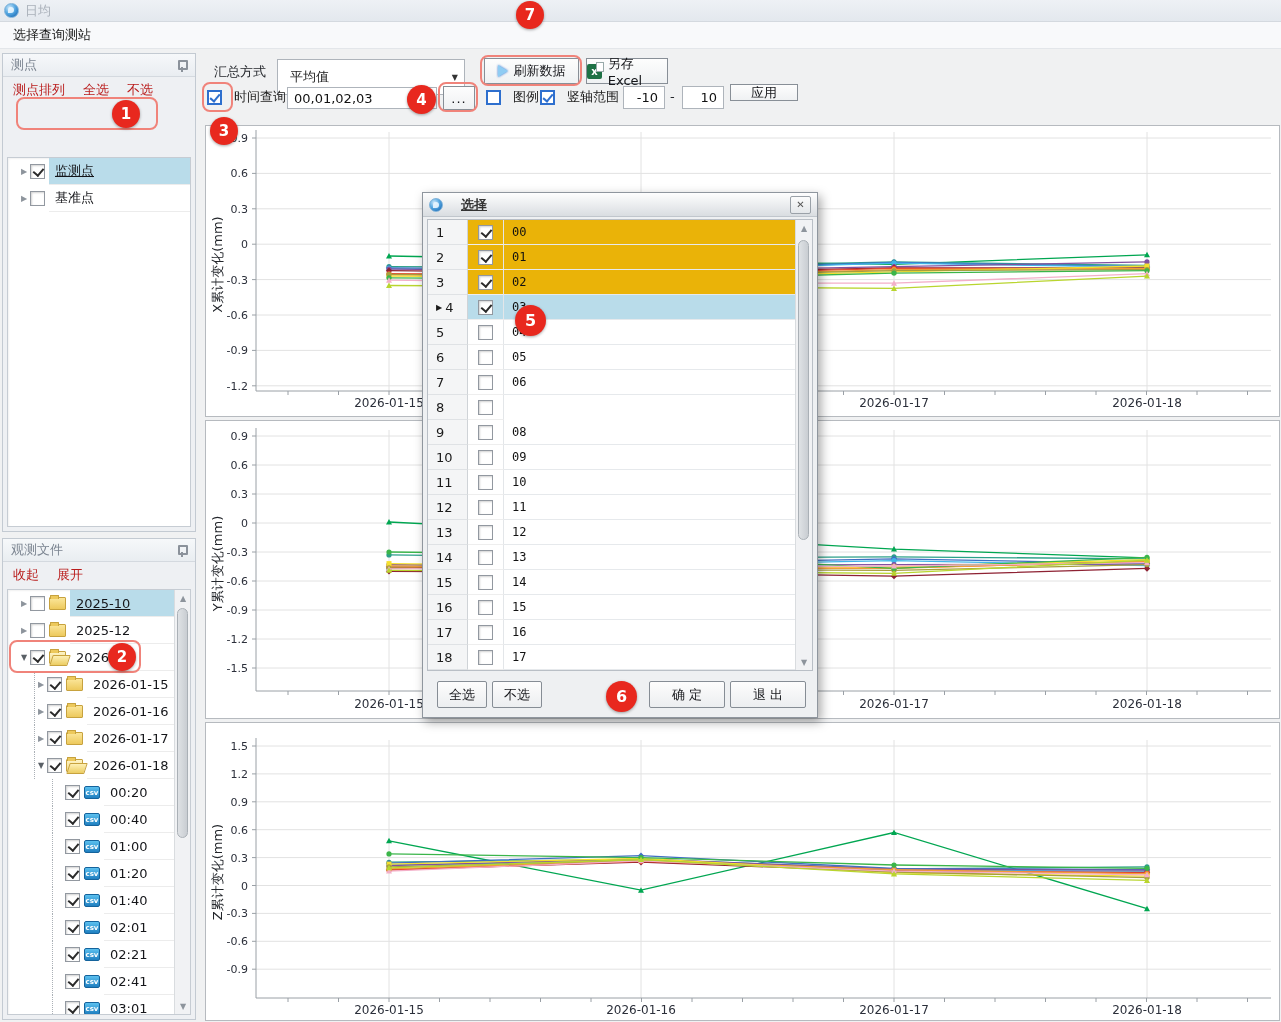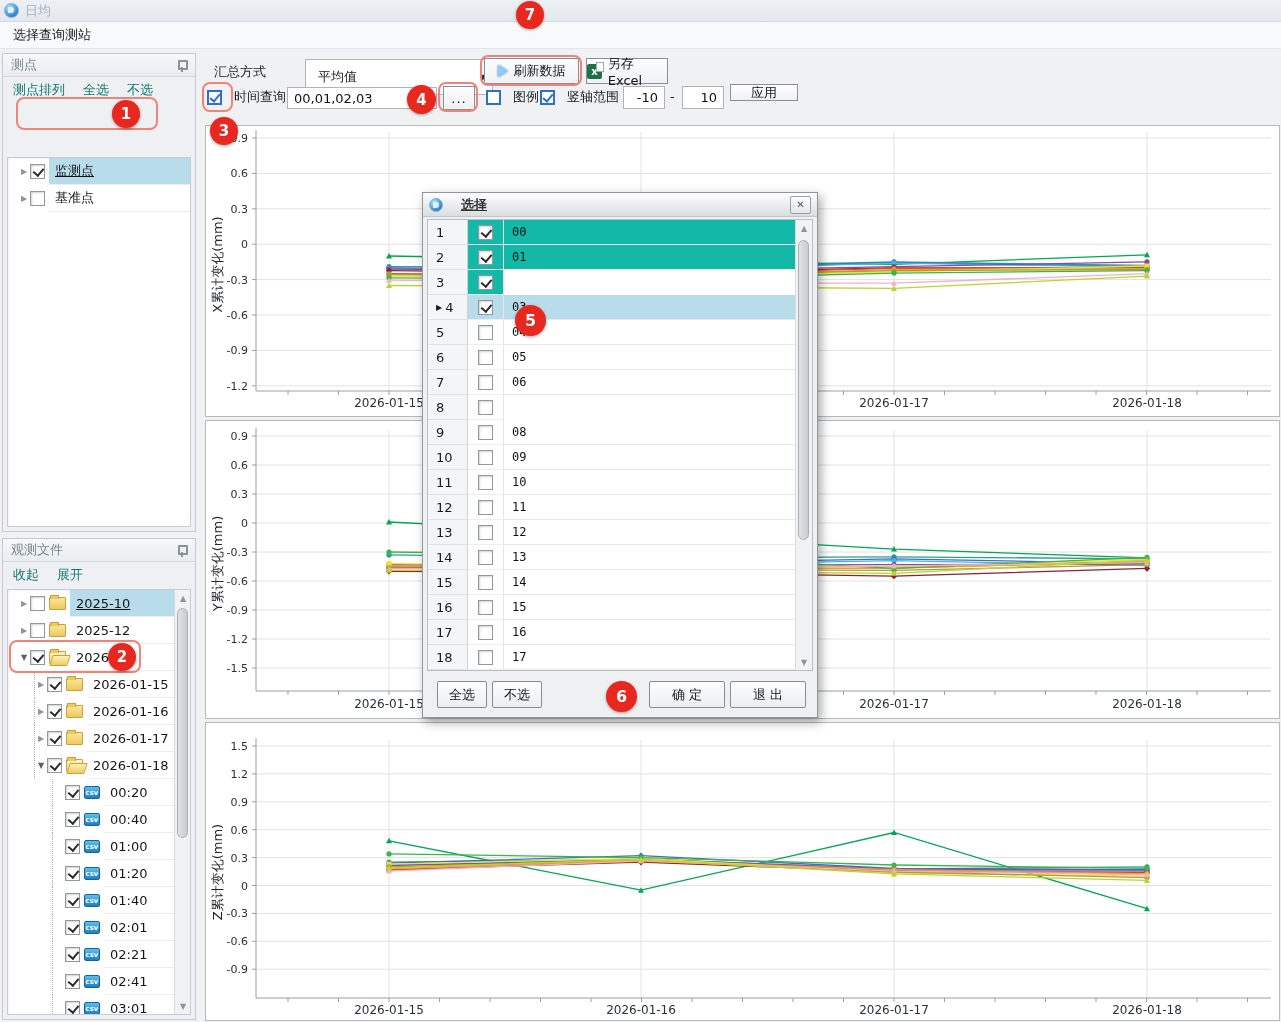--- a/index.html
+++ b/index.html
@@ -24,21 +24,21 @@
 
   
   .panel { position:absolute; background:#eef0f3; border:1px solid #c3cad2; }
   .panel-header { height:23px; display:flex; align-items:center; justify-content:space-between;
                   padding:0 8px; background:linear-gradient(#f6f8fa,#e9edf1);
                   border-bottom:1px solid #d4d9df; color:#7c8591; }
   .pin { width:11px; height:13px; position:relative; }
   .pin::before { content:""; position:absolute; left:2px; top:1px; width:6px; height:6px;
                  border:2px solid #8b929b; border-radius:1px; }
   .pin::after { content:""; position:absolute; left:5px; top:8px; width:2px; height:5px; background:#8b929b; }
-  .panel-menu { height:26px; display:flex; align-items:center; gap:18px; padding:0 10px; color:#0f766e; }
+  .panel-menu { height:26px; display:flex; align-items:center; gap:18px; padding:0 10px; color:#b91c1c; }
   .panel-menu span { cursor:default; }
   .panel-list { position:absolute; left:4px; right:4px; bottom:4px; background:#fff;
                 border:1px solid #c6ccd3; box-shadow:inset 1px 1px 2px rgba(0,0,0,.06); overflow:hidden; }
 
   
   .trow { height:27px; display:flex; align-items:center; position:relative; }
   .arrow { width:12px; text-align:center; font-size:8px; color:#8d949c; flex:0 0 auto; }
   .arrow.exp { color:#5a6066; }
   .cb { position:relative; width:15px; height:15px; background:#fff; border:1px solid #9298a0;
         box-shadow:inset 1px 1px 2px rgba(0,0,0,.18); flex:0 0 auto; }
@@ -96,21 +96,21 @@
   .dlg-list { position:absolute; left:4px; right:4px; top:26px; height:452px; background:#fff;
               border:1px solid #b9bfc6; overflow:hidden; }
   .drow { height:25px; display:flex; align-items:stretch; }
   .dnum { width:40px; background:#f4f5f6; border-right:1px solid #cfd3d7; border-bottom:1px solid #dfe2e5;
           display:flex; align-items:center; padding-left:8px; color:#1a1a1a; }
   .dnum .cur { font-size:8px; margin-right:3px; }
   .dcb { width:36px; display:flex; align-items:center; justify-content:center;
          border-right:1px solid #e3e6e9; border-bottom:1px solid #eee; }
   .dval { flex:1; display:flex; align-items:center; padding-left:8px; border-bottom:1px solid #e6e9ec;
           font-family:"DejaVu Sans Mono","Liberation Mono",monospace; font-size:12px; color:#111; }
-  .drow.yellow .dval, .drow.yellow .dcb { background:#14b8a6; }
+  .drow.yellow .dval, .drow.yellow .dcb { background:#eab308; }
   .drow.cursel .dval, .drow.cursel .dcb { background:#b9dcea; }
   .dlg-footer { position:absolute; left:0; right:0; bottom:0; height:44px; }
   .dlg-btn { position:absolute; top:8px; height:27px; background:linear-gradient(#fdfdfd,#eceef0);
              border:1px solid #868d95; border-radius:2px; display:flex; align-items:center;
              justify-content:center; color:#15161a; }
 
   
   .vscroll { position:absolute; width:16px; background:#f1f2f4; border-left:1px solid #d9dcdf; }
   .sarr { position:absolute; left:0; width:16px; height:16px; color:#8d949c; font-size:8px;
           display:flex; align-items:center; justify-content:center; background:#f1f2f4; }
@@ -287,21 +287,21 @@
         </div>
         <div class="vscroll" style="right:0; top:0; bottom:0;">
         <div class="sarr" style="top:0;">▲</div>
         <div class="sthumb" style="top:18px; height:230px;"></div>
         <div class="sarr" style="bottom:0;">▼</div>
       </div>
       </div>
   </div>
 
   <span class="tb-label" style="left:214px; top:63px;">汇总方式</span>
-  <div class="tb-select" style="left:305px; top:59px; width:188px; height:36px;padding-left:12px;">
+  <div class="tb-select" style="left:277px; top:59px; width:188px; height:36px;padding-left:12px;">
     <span>平均值</span>
     <span class="carr">▼</span>
   </div>
   <div class="tb-btn" style="left:484px; top:58px; width:95px; height:26px;">
     <span class="play-ic"></span>
     <span>刷新数据</span>
   </div>
   <div class="tb-btn" style="left:586px; top:58px; width:82px; height:26px;">
     <span class="excel-ic">x</span>
     <span>另存Excel</span>
@@ -734,20 +734,21 @@
           <div class="dcb">
             <span class="cb checked"></span>
           </div>
           <div class="dval" style="margin-right: 17px;">01</div>
         </div>
         <div class="drow yellow">
           <div class="dnum">3</div>
           <div class="dcb">
             <span class="cb checked"></span>
           </div>
+          <div class="dval" style="margin-right: 17px;">02</div>
         </div>
         <div class="drow cursel">
           <div class="dnum"><span class="cur">▶</span>4</div>
           <div class="dcb">
             <span class="cb checked"></span>
           </div>
           <div class="dval" style="margin-right: 17px;">03</div>
         </div>
         <div class="drow">
           <div class="dnum">5</div>

